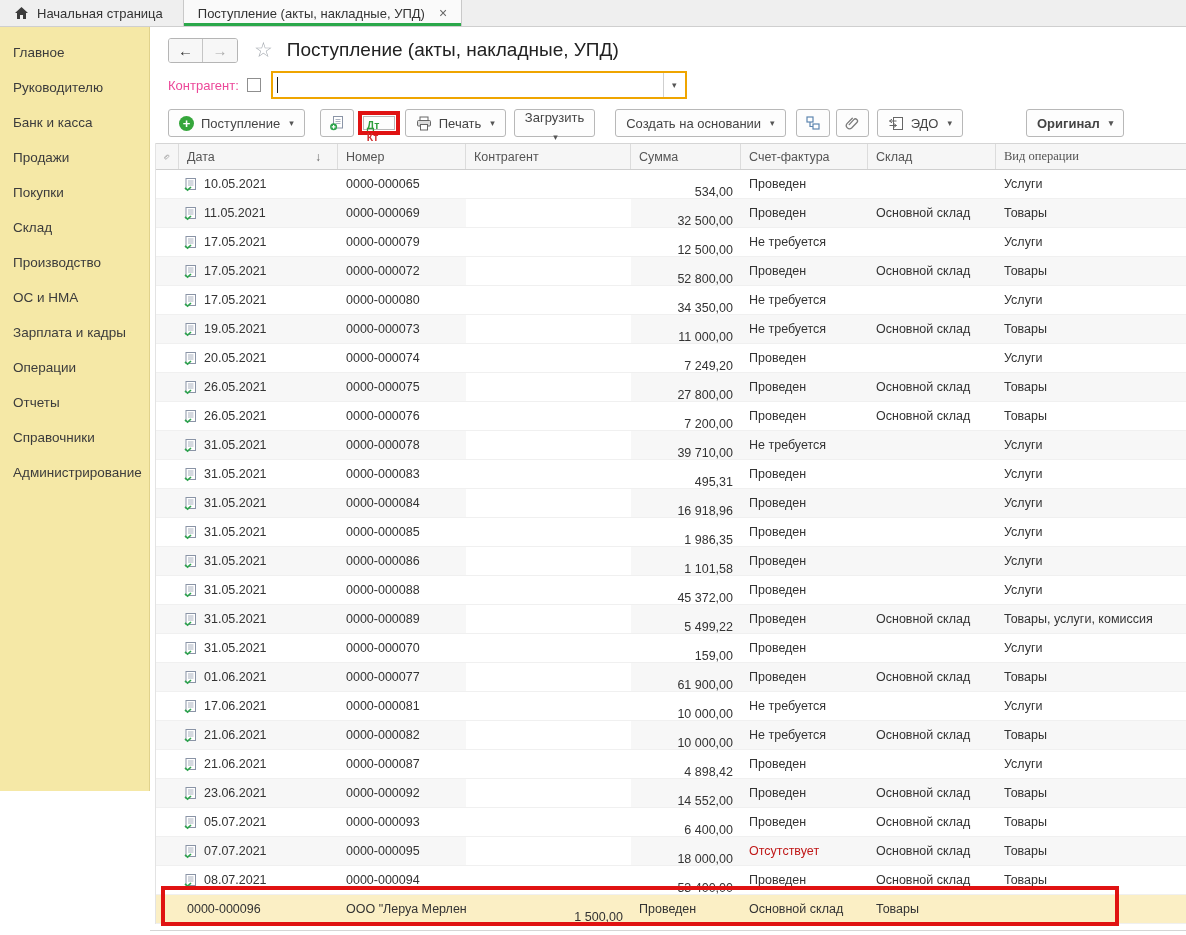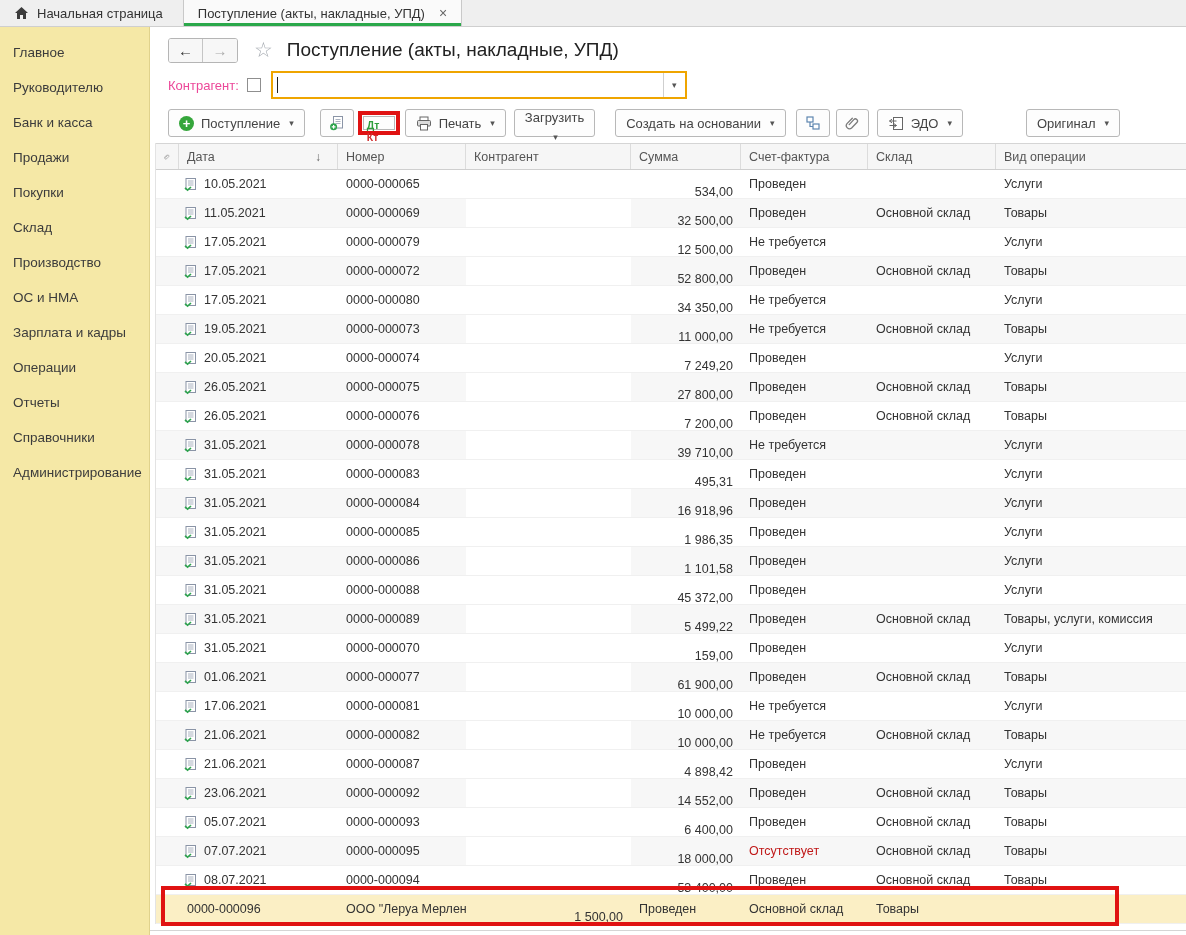--- a/index.html
+++ b/index.html
@@ -10,21 +10,21 @@
   
   .tabbar { position:absolute; top:0; left:0; width:1186px; height:27px; background:#EFEFEF; border-bottom:1px solid #CFCFCF; display:flex; align-items:stretch; }
   .tab { display:flex; align-items:center; gap:8px; padding:0 14px; font-size:13px; color:#333; cursor:default; position:relative; }
   .tab-home { }
   .tab-active { background:#FAFAFA; border-left:1px solid #C9C9C9; border-right:1px solid #C9C9C9; margin-left:6px; }
   .tab-active::after { content:""; position:absolute; left:0; right:0; bottom:0; height:3px; background:#2BA84A; }
   .tab-close { font-size:14px; color:#666; margin-left:6px; line-height:1; }
   .home-ic { width:15px; height:14px; display:inline-block; }
 
   
-  .sidebar { position:absolute; top:27px; left:0; width:150px; height:908px; background:#F5E8A6; border-right:1px solid #E0D28C; padding-top:8px; }
+  .sidebar { position:absolute; top:27px; left:0; width:150px; height:764px; background:#F5E8A6; border-right:1px solid #E0D28C; padding-top:8px; }
   .side-item { height:35px; line-height:35px; padding-left:13px; font-size:13.5px; color:#3C3C3C; cursor:default; white-space:nowrap; }
 
   
   .main { position:absolute; top:27px; left:150px; width:1036px; height:908px; background:#fff; }
 
   .navrow { position:absolute; top:8px; left:18px; height:30px; display:flex; align-items:center; }
   .navbtns { display:flex; border:1px solid #B5B5B5; border-radius:3px; overflow:hidden; height:25px; }
   .navbtn { width:34px; display:flex; align-items:center; justify-content:center; background:#F7F7F7; font-size:15px; }
   .navbtn.back { color:#333; border-right:1px solid #C5C5C5; }
   .navbtn.fwd { color:#ABABAB; }
@@ -46,21 +46,21 @@
   .iconbtn { padding:0 8px; }
   .red-wrap { border:4px solid #E01212; padding:1px; display:inline-flex; background:#fff; }
   .dtkt { height:14px; width:32px; padding:2px 3px; display:inline-block; font-size:10.5px; font-weight:bold; line-height:1.15; border:1px solid #B8B8B8; border-radius:0; background:#FDFDFD; }
   .dtkt .dt { color:#2E9E3C; display:block; text-align:left; }
   .dtkt .kt { color:#D03030; display:block; }
 
   
   .grid { position:absolute; top:116px; left:5px; width:1031px; border-left:1px solid #E3E3E3; }
   .g-head { display:grid; grid-template-columns:23px 159px 128px 165px 110px 127px 128px 190px; height:27px; background:#F6F6F6; border-top:1px solid #D5D5D5; border-bottom:1px solid #CFCFCF; }
   .g-head .hcell { font-size:12.5px; color:#555; display:flex; align-items:center; padding:0 8px; border-right:1px solid #DCDCDC; overflow:hidden; white-space:nowrap; }
-  .g-head .hcell:last-child { border-right:none; }
+  .g-head .hcell:last-child { border-right:none;font-family:Liberation Serif, serif; }
   .hcell.h-date { justify-content:space-between; }
   .sort-arrow { color:#666; font-size:12px; margin-right:8px; }
   .clip-ic { width:14px; height:14px; }
 
   .g-body .row { display:grid; grid-template-columns:23px 159px 128px 165px 110px 127px 128px 190px; height:29px; border-bottom:1px solid #F0F0F0; background:#fff; }
   .g-body .row:nth-child(even) { background:#F7F7F7; }
   .g-body .row:not(.selected) .c-contractor { background:#fff; }
   .cell { font-size:12.5px; color:#333; display:flex; align-items:center; padding:0 8px; overflow:hidden; white-space:nowrap; }
   .c-date { gap:6px; padding-left:4px; }
   .c-sum { justify-content:flex-end;margin-top:16px; }
@@ -183,21 +183,21 @@
       </div>
       <div class="btn" style="margin-left:8px;">
         <svg width="16" height="15" viewBox="0 0 16 15">
           <rect x="5.5" y="1.5" width="9" height="12" fill="#fff" stroke="#666"></rect>
           <path d="M1.5 5 h7 M4 3.2 L1.5 5 L4 6.8" fill="none" stroke="#666"></path>
           <path d="M1.5 9.5 h7 M6 7.7 L8.5 9.5 L6 11.3" fill="none" stroke="#666"></path>
         </svg>
         <span>ЭДО</span>
         <span class="dd">▾</span>
       </div>
-      <div class="btn" style="margin-left:63px;">
+      <div class="btn" style="margin-left:63px;font-weight:bold;">
         <span>Оригинал</span>
         <span class="dd">▾</span>
       </div>
     </div>
 
     <div class="grid">
       <div class="g-head">
         <div class="hcell">
           <svg class="clip-ic" viewBox="0 0 15 15">
             <path d="M4.2 8.6 L8.8 3.6 a2.1 2.1 0 0 1 3.1 2.9 L6.6 12 a3.2 3.2 0 0 1-4.6-4.4 L7.3 2.2" fill="none" stroke="#7A7A7A" stroke-width="1.3" stroke-linecap="round"></path>

